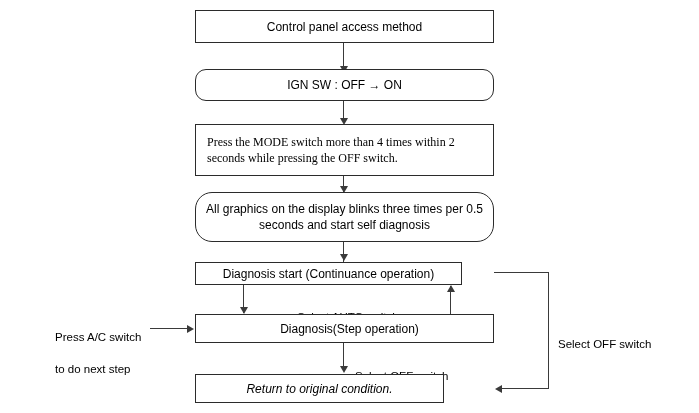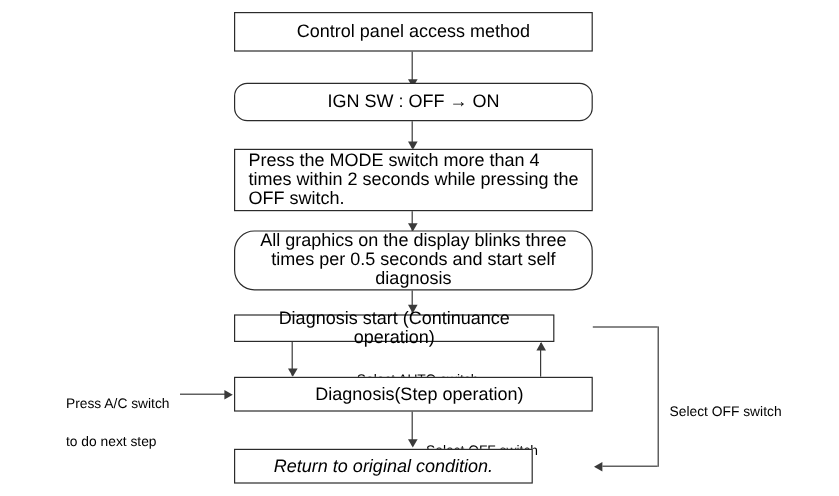--- a/index.html
+++ b/index.html
@@ -17,21 +17,21 @@
   }
   .box {
     position: absolute;
     box-sizing: border-box;
     border: 1px solid #2b2b2b;
     background: #ffffff;
     display: flex;
     align-items: center;
     justify-content: center;
     text-align: center;
-    font-size: 15px;
+    font-size: 12px;
     color: #000000;
     line-height: 16px;
     padding: 0 6px;
   }
   .box.left-align {
     justify-content: flex-start;
     text-align: left;
     padding-left: 11px;
   }
   .label {
@@ -96,21 +96,21 @@
   <div class="vline" style="left:343px; top:43px; height:24px;"></div>
   <div class="arrow-down" style="left:340px; top:66px;"></div>
 
   <div class="box" style="left:195px; top:69px; width:299px; height:32px;border-radius:11px;">
     <span>IGN SW : OFF → ON</span>
   </div>
 
   <div class="vline" style="left:343px; top:101px; height:22px;"></div>
   <div class="arrow-down" style="left:340px; top:118px;"></div>
 
-  <div class="box left-align" style="left:195px; top:124px; width:299px; height:52px;">
+  <div class="box left-align" style="left:195px; top:124px; width:299px; height:52px;font-family:Liberation Serif, serif;">
     <span>Press the MODE switch more than 4 times within 2 seconds while pressing the OFF switch.</span>
   </div>
 
   <div class="vline" style="left:343px; top:176px; height:21px;"></div>
   <div class="arrow-down" style="left:340px; top:186px;"></div>
 
   <div class="box" style="left:195px; top:192px; width:299px; height:50px;border-radius:17px;">
     <span>All graphics on the display blinks three times per 0.5 seconds and start self diagnosis</span>
   </div>
 

